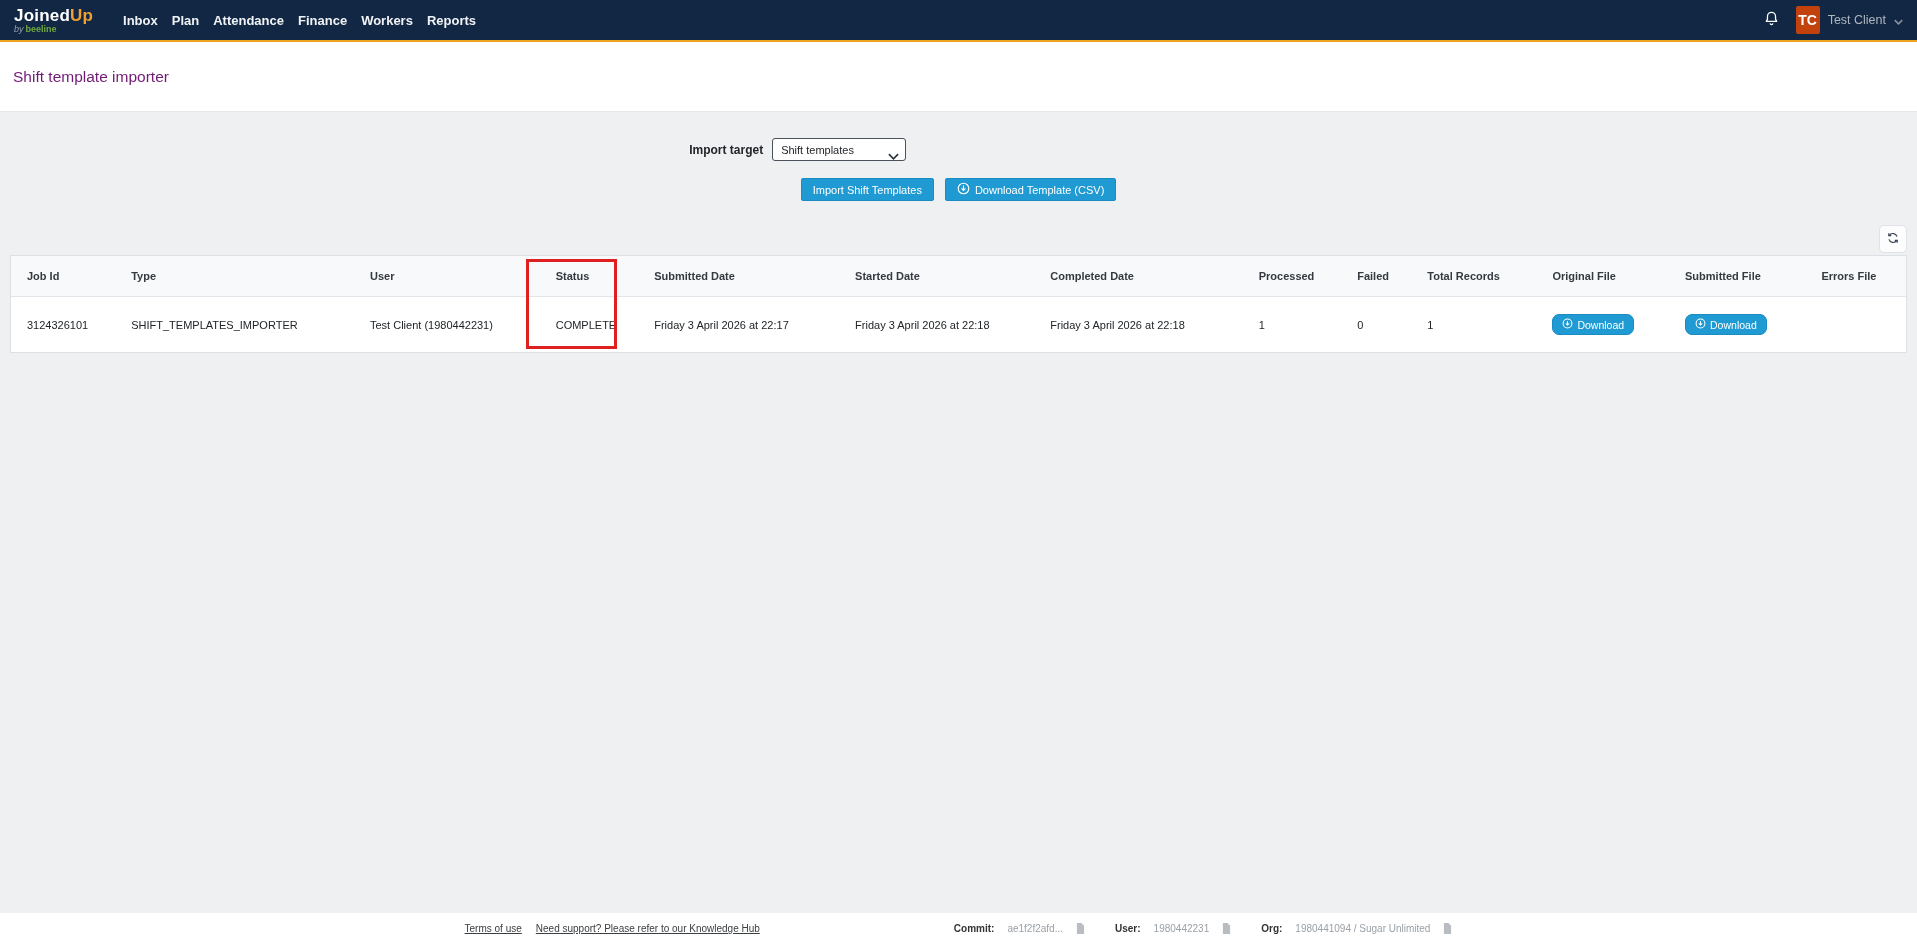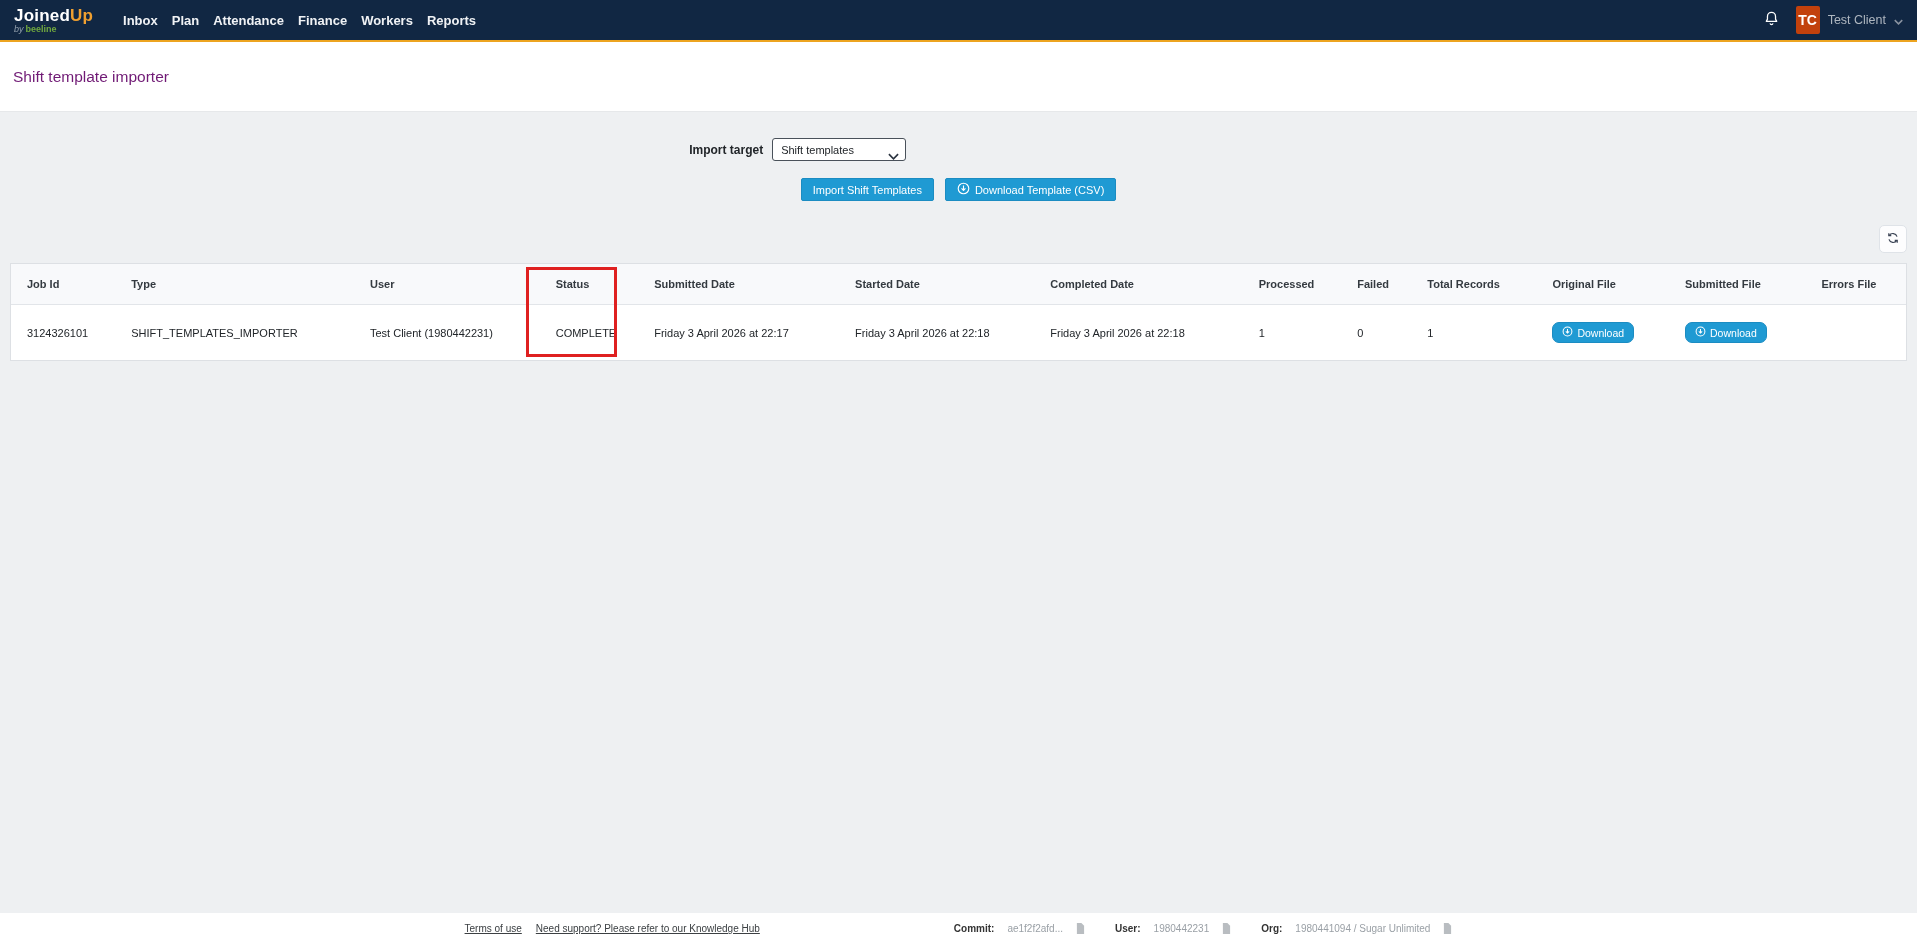--- a/index.html
+++ b/index.html
@@ -77,21 +77,21 @@
 
   .refresh-row { display: flex; justify-content: flex-end; margin-top: 24px; }
   .refresh-btn {
     width: 28px; height: 28px; background: #fdfdfe;
     border: 1px solid #dfe3e8; border-radius: 5px; cursor: pointer;
     display: flex; align-items: center; justify-content: center;
   }
 
   
   .table-wrap {
-    margin-top: 10px; background: #fff;
+    margin-top: 2px; background: #fff;
     border: 1px solid #dde0e4; position: relative;
   }
   table { width: 100%; border-collapse: collapse; table-layout: fixed; }
   thead tr { background: #f8f9fb; }
   th {
     text-align: left; font-size: 11px; font-weight: 700; color: #343a40;
     padding: 14px 16px; white-space: nowrap; overflow: hidden;
   }
   tbody tr { border-top: 1px solid #e2e5e9; }
   td {

